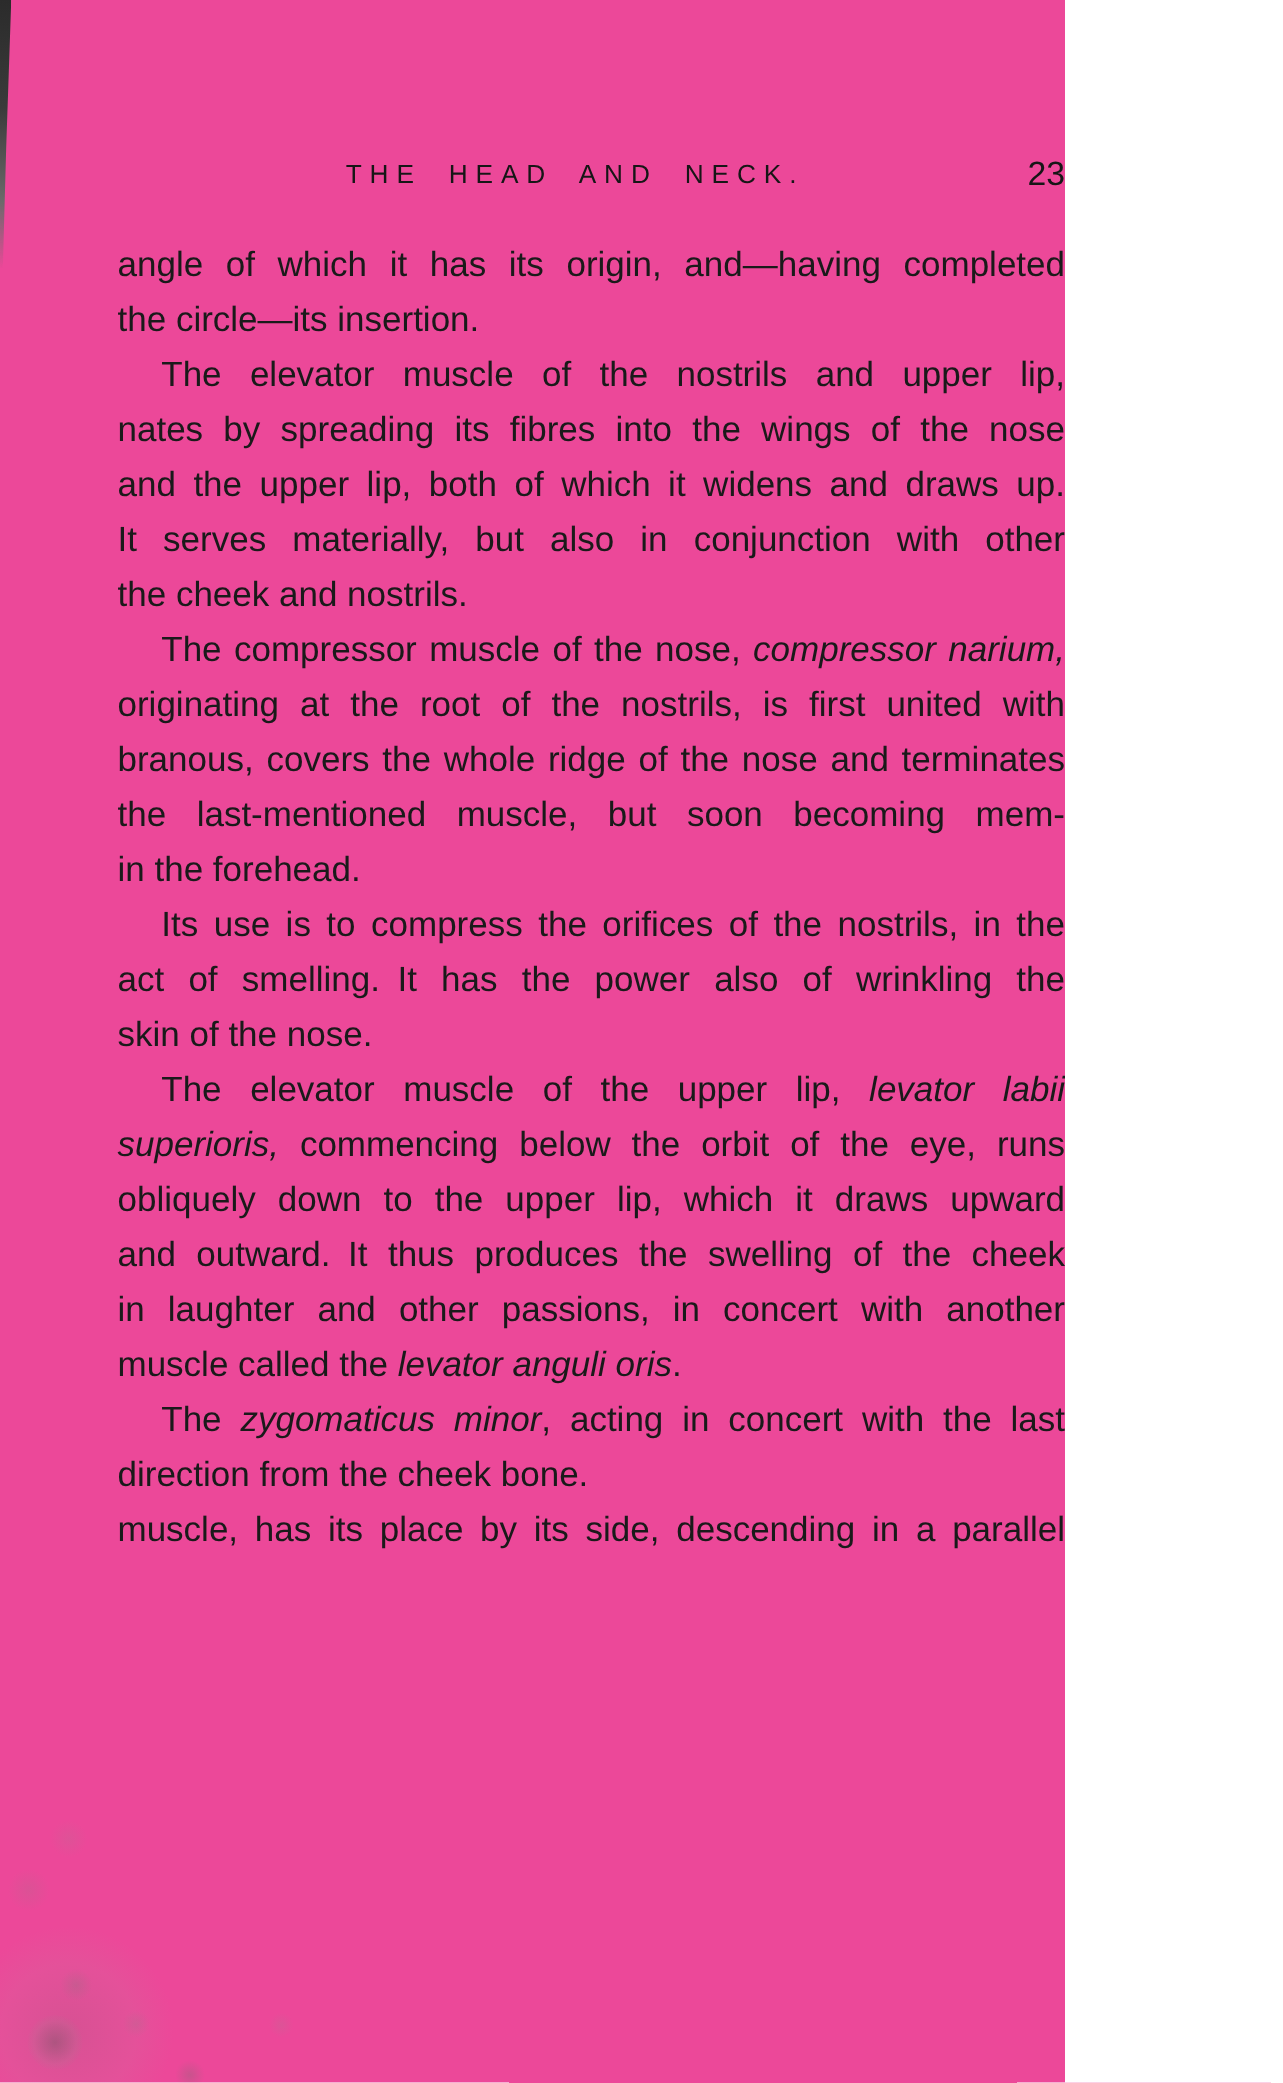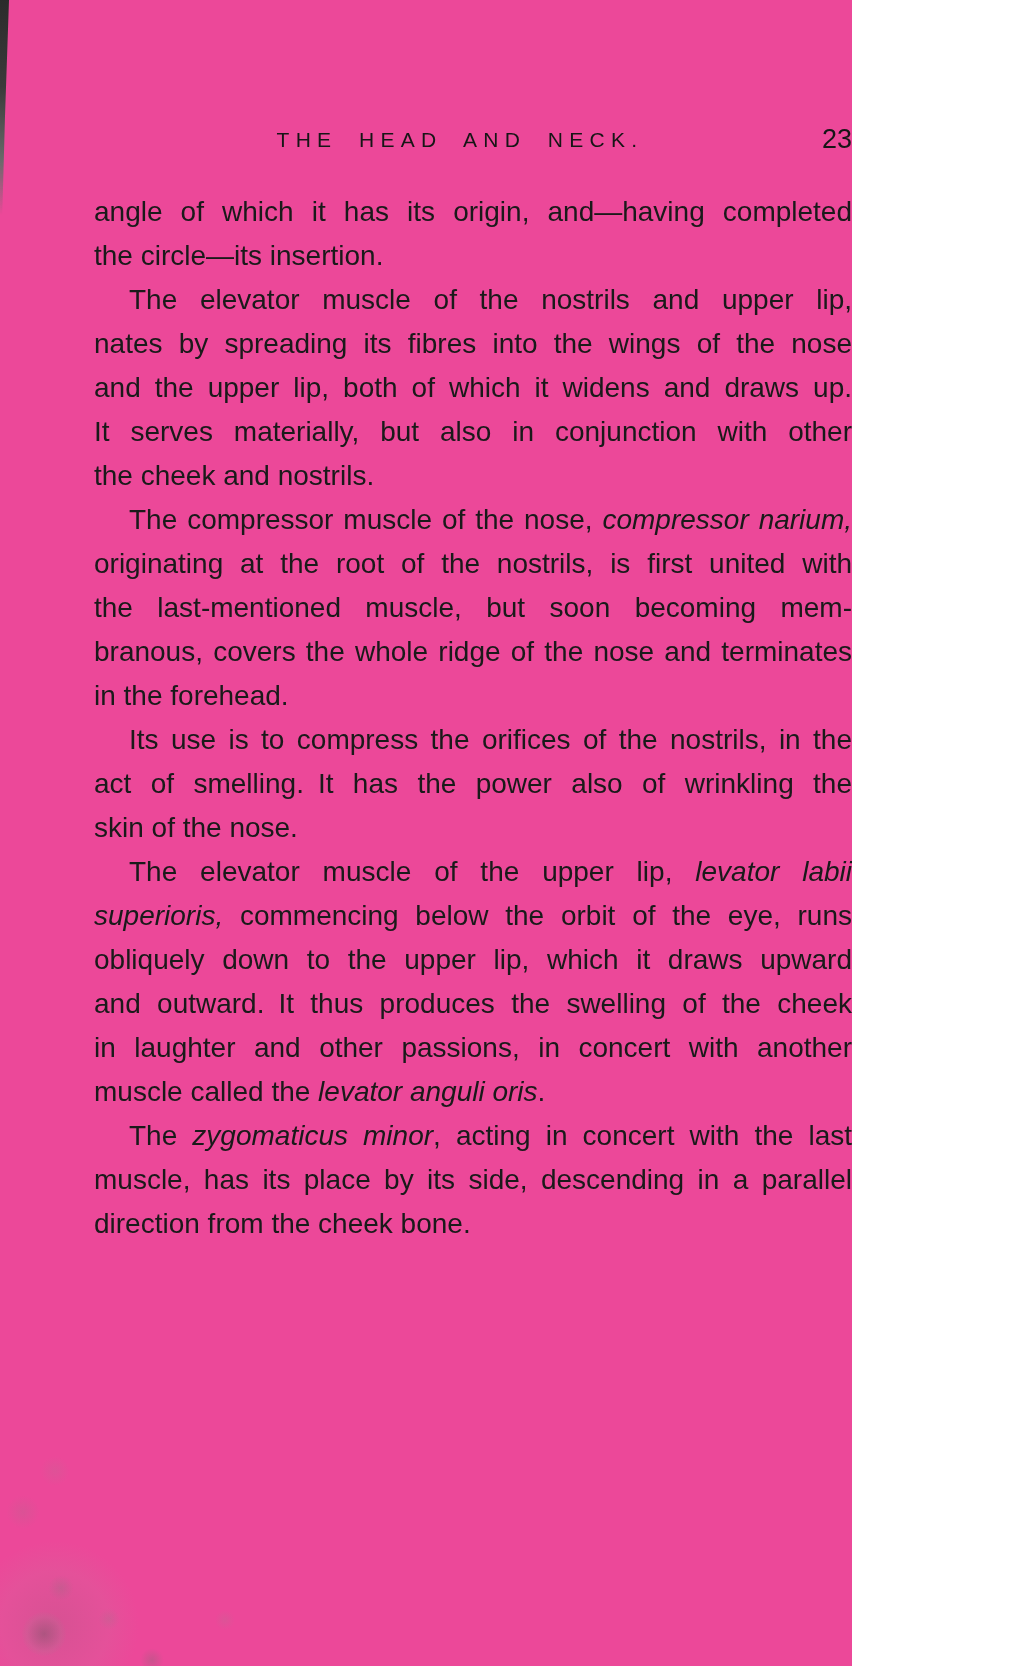--- a/index.html
+++ b/index.html
@@ -119,41 +119,41 @@
       <div class="paragraph">
         <div class="line indent"><span>The elevator muscle of the nostrils and upper lip,</span></div>
         <div class="line"><span>nates by spreading its fibres into the wings of the nose</span></div>
         <div class="line"><span>and the upper lip, both of which it widens and draws up.</span></div>
         <div class="line"><span>It serves materially, but also in conjunction with other</span></div>
         <div class="line last"><span>the cheek and nostrils.</span></div>
       </div>
       <div class="paragraph">
         <div class="line indent"><span>The compressor muscle of the nose, </span><i>compressor narium,</i></div>
         <div class="line"><span>originating at the root of the nostrils, is first united with</span></div>
+        <div class="line"><span>branous, covers the whole ridge of the nose and terminates</span></div>
         <div class="line"><span>the last-mentioned muscle, but soon becoming mem-</span></div>
-        <div class="line"><span>branous, covers the whole ridge of the nose and terminates</span></div>
         <div class="line last"><span>in the forehead.</span></div>
       </div>
       <div class="paragraph">
         <div class="line indent"><span>Its use is to compress the orifices of the nostrils, in the</span></div>
         <div class="line"><span>act of smelling. It has the power also of wrinkling the</span></div>
         <div class="line last"><span>skin of the nose.</span></div>
       </div>
       <div class="paragraph">
         <div class="line indent"><span>The elevator muscle of the upper lip, </span><i>levator labii</i></div>
         <div class="line"><i>superioris,</i><span> commencing below the orbit of the eye, runs</span></div>
         <div class="line"><span>obliquely down to the upper lip, which it draws upward</span></div>
         <div class="line"><span>and outward. It thus produces the swelling of the cheek</span></div>
         <div class="line"><span>in laughter and other passions, in concert with another</span></div>
         <div class="line last"><span>muscle called the </span><i>levator anguli oris</i><span>.</span></div>
       </div>
       <div class="paragraph">
         <div class="line indent"><span>The </span><i>zygomaticus minor</i><span>, acting in concert with the last</span></div>
+        <div class="line last"><span>direction from the cheek bone.</span></div>
         <div class="line"><span>muscle, has its place by its side, descending in a parallel</span></div>
-        <div class="line last"><span>direction from the cheek bone.</span></div>
       </div>
     </div>
 
   <span class="smudge s1"></span>
   <span class="smudge s2"></span>
   <span class="smudge s3"></span>
   <span class="smudge s4"></span>
   <span class="smudge s5"></span>
   <span class="smudge s6"></span>
   <span class="smudge s7"></span>

